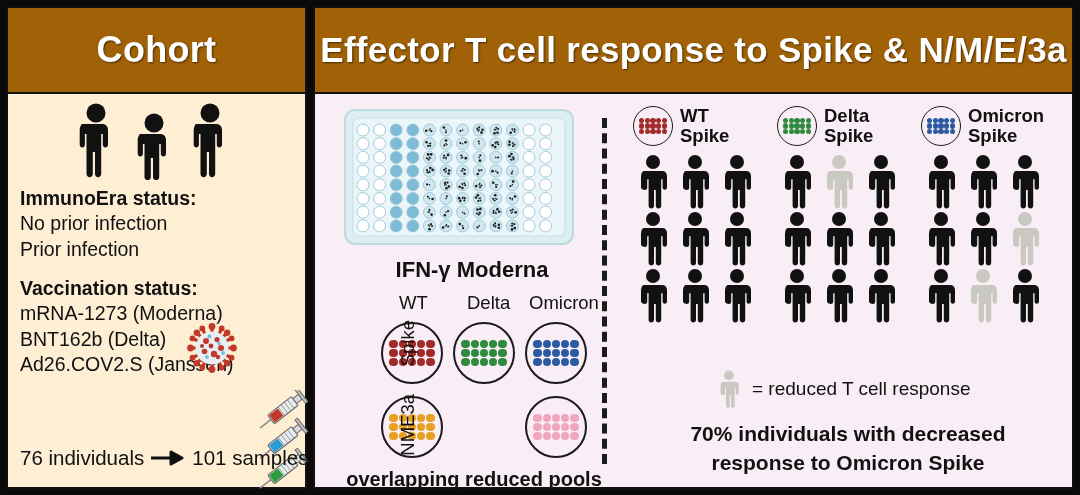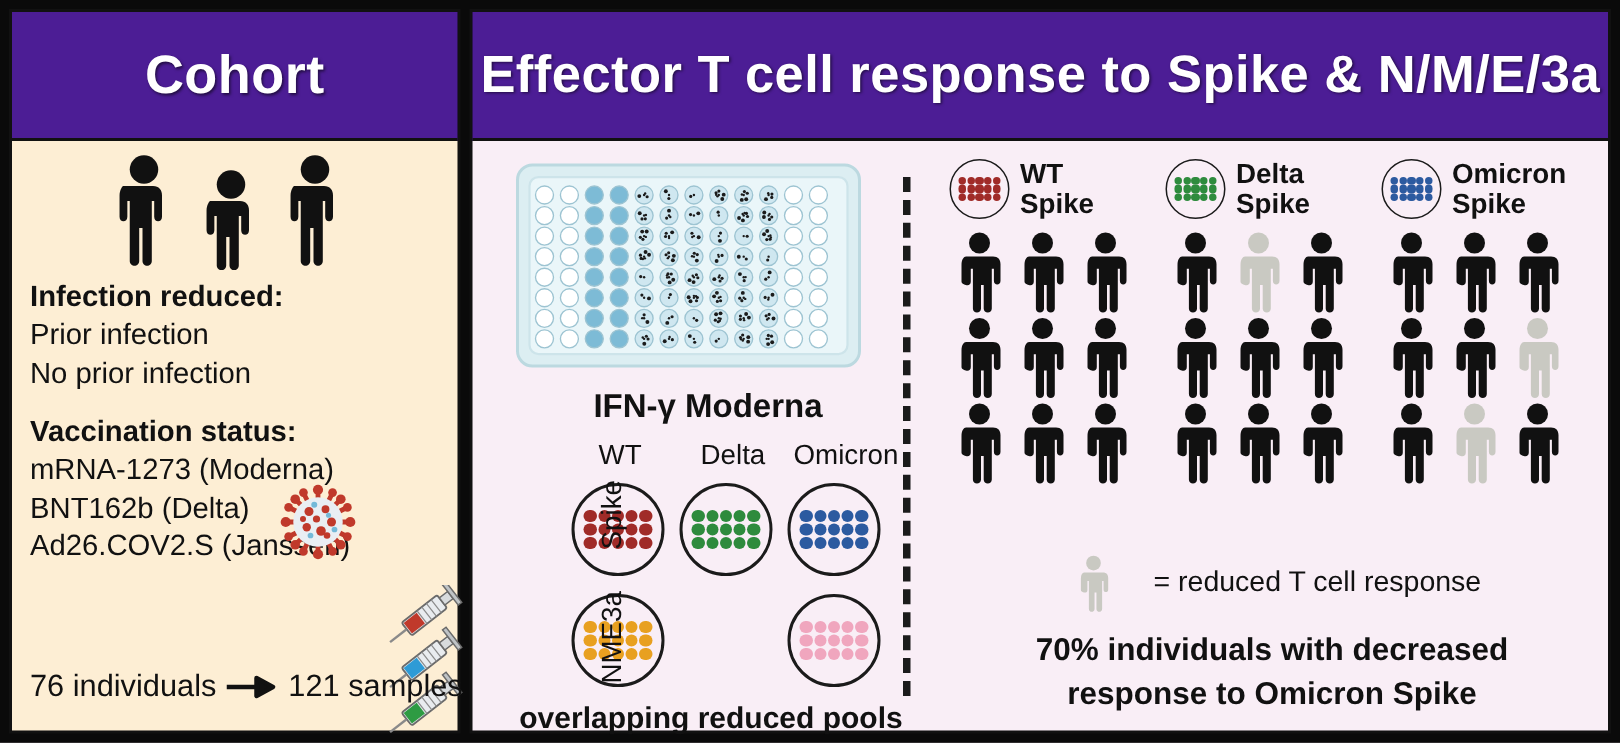--- a/index.html
+++ b/index.html
@@ -5,21 +5,21 @@
   html,body{margin:0;padding:0;background:#000;}
   body{width:1080px;height:495px;overflow:hidden;font-family:"Liberation Sans",sans-serif;}
   #fig{position:relative;width:1080px;height:495px;background:#0a0a0a;}
 
   
   .panel{position:absolute;border:2px solid #111;box-sizing:border-box;}
   #left-panel{left:6px;top:6px;width:301px;height:483px;}
   #right-panel{left:313px;top:6px;width:761px;height:483px;}
 
   .panel-header{position:absolute;left:0;top:0;width:100%;height:86px;
-    background:#4c1d95;border-bottom:2px solid #111;box-sizing:border-box;
+    background:#a16207;border-bottom:2px solid #111;box-sizing:border-box;
     display:flex;align-items:center;justify-content:center;}
   .panel-title{color:#fff;font-weight:bold;letter-spacing:.3px;
     text-shadow:1px 1px 2px rgba(0,0,0,.55);}
   #cohort-title{font-size:36px;}
   #effector-title{font-size:35px;white-space:nowrap;}
 
   .panel-body{position:absolute;left:0;top:86px;right:0;bottom:0;box-sizing:border-box;}
   #left-panel .panel-body{background:#fdeed4;}
   #right-panel .panel-body{background:#f9eef6;}
 
@@ -72,21 +72,21 @@
     box-sizing:border-box;display:flex;align-items:center;justify-content:center;flex:0 0 auto;}
   .vh-beads{display:grid;grid-template-columns:repeat(5,5.4px);grid-template-rows:repeat(3,5.4px);gap:0.4px;}
   .vh-bead{width:5.4px;height:5.4px;border-radius:50%;}
   .vh-label{font-size:18.5px;font-weight:bold;color:#111;line-height:20px;}
 
   .people-cols{display:flex;gap:16px;margin-top:8px;}
   .people-col{width:128px;}
   .people-row{display:flex;gap:2px;justify-content:flex-start;height:57px;}
   .person{width:40px;height:55px;}
 
-  #legend-row{position:absolute;left:400px;top:275px;display:flex;align-items:center;gap:26px;}
+  #legend-row{position:absolute;left:400px;top:275px;display:flex;align-items:center;gap:9px;}
   #legend-person{width:28px;height:40px;}
   #legend-text{font-size:19px;color:#111;white-space:nowrap;}
 
   #conclusion{position:absolute;left:318px;top:325px;width:430px;text-align:center;
     font-size:21px;font-weight:bold;color:#111;line-height:29px;}
 
   
   #watermark{position:absolute;left:858px;top:432px;display:flex;align-items:center;gap:6px;
     pointer-events:none;}
   #wm-icon{width:26px;height:26px;opacity:.92;}
@@ -113,23 +113,23 @@
           <circle cx="28" cy="11" r="9.5"></circle>
           <path d="M18 22h20c4 0 6 2.5 6 6.5v13c0 2-1.2 3-2.6 3s-2.6-1-2.6-3V32h-1.6v33c0 2-1.5 3.2-3.1 3.2s-3.1-1.2-3.1-3.2V46h-2.2v19c0 2-1.5 3.2-3.1 3.2S22.5 67 22.5 65V32h-1.6v9.5c0 2-1.2 3-2.6 3s-2.6-1-2.6-3v-13C15.7 24.5 17.7 22 18 22z" transform="translate(-4,0)"></path>
         </g>
         <g fill="#111" transform="translate(114,0)">
           <circle cx="28" cy="11" r="9.5"></circle>
           <path d="M18 22h20c4 0 6 2.5 6 6.5v14c0 2-1.2 3-2.6 3s-2.6-1-2.6-3V32h-1.6v40c0 2-1.5 3.2-3.1 3.2s-3.1-1.2-3.1-3.2V50h-2.2v22c0 2-1.5 3.2-3.1 3.2S22.5 74 22.5 72V32h-1.6v10.5c0 2-1.2 3-2.6 3s-2.6-1-2.6-3v-14C15.7 24.5 17.7 22 18 22z" transform="translate(-4,0)"></path>
         </g>
       </svg>
 
       <div id="cohort-text">
-        <div class="hdr">Infection reduced:</div>
+        <div class="hdr">ImmunoEra status:</div>
+        <div class="ln">No prior infection</div>
         <div class="ln">Prior infection</div>
-        <div class="ln">No prior infection</div>
         <div class="gap"></div>
         <div class="hdr">Vaccination status:</div>
         <div class="ln">mRNA-1273 (Moderna)</div>
         <div class="ln">BNT162b (Delta)</div>
         <div class="ln">Ad26.COV2.S (Janssen)</div>
       </div>
 
       <svg id="virus-icon" viewBox="0 0 52 52">
         <g stroke="#C0392B" stroke-width="3.2" stroke-linecap="round">
           <line x1="26" y1="26" x2="26" y2="4"></line>
@@ -220,21 +220,21 @@
           <rect x="55" y="11" width="3" height="17" fill="#bfc3c6" stroke="#6b6b6b" stroke-width="1"></rect>
           <line x1="18" y1="19.5" x2="4" y2="19.5" stroke="#8a8a8a" stroke-width="1.6"></line>
         </g>
       </svg>
 
       <div id="sample-line">
         <span>76 individuals</span>
         <svg id="sample-arrow" width="34" height="16" viewBox="0 0 34 16">
           <path d="M0 8h22M20 2l11 6-11 6z" fill="#111" stroke="#111" stroke-width="3" stroke-linejoin="round"></path>
         </svg>
-        <span>121 samples</span>
+        <span>101 samples</span>
       </div>
 
     </div>
   </div>
 
   <div class="panel" id="right-panel">
     <div class="panel-header">
       <div class="panel-title" id="effector-title">Effector T cell response to Spike &amp; N/M/E/3a</div>
     </div>
     <div class="panel-body">

